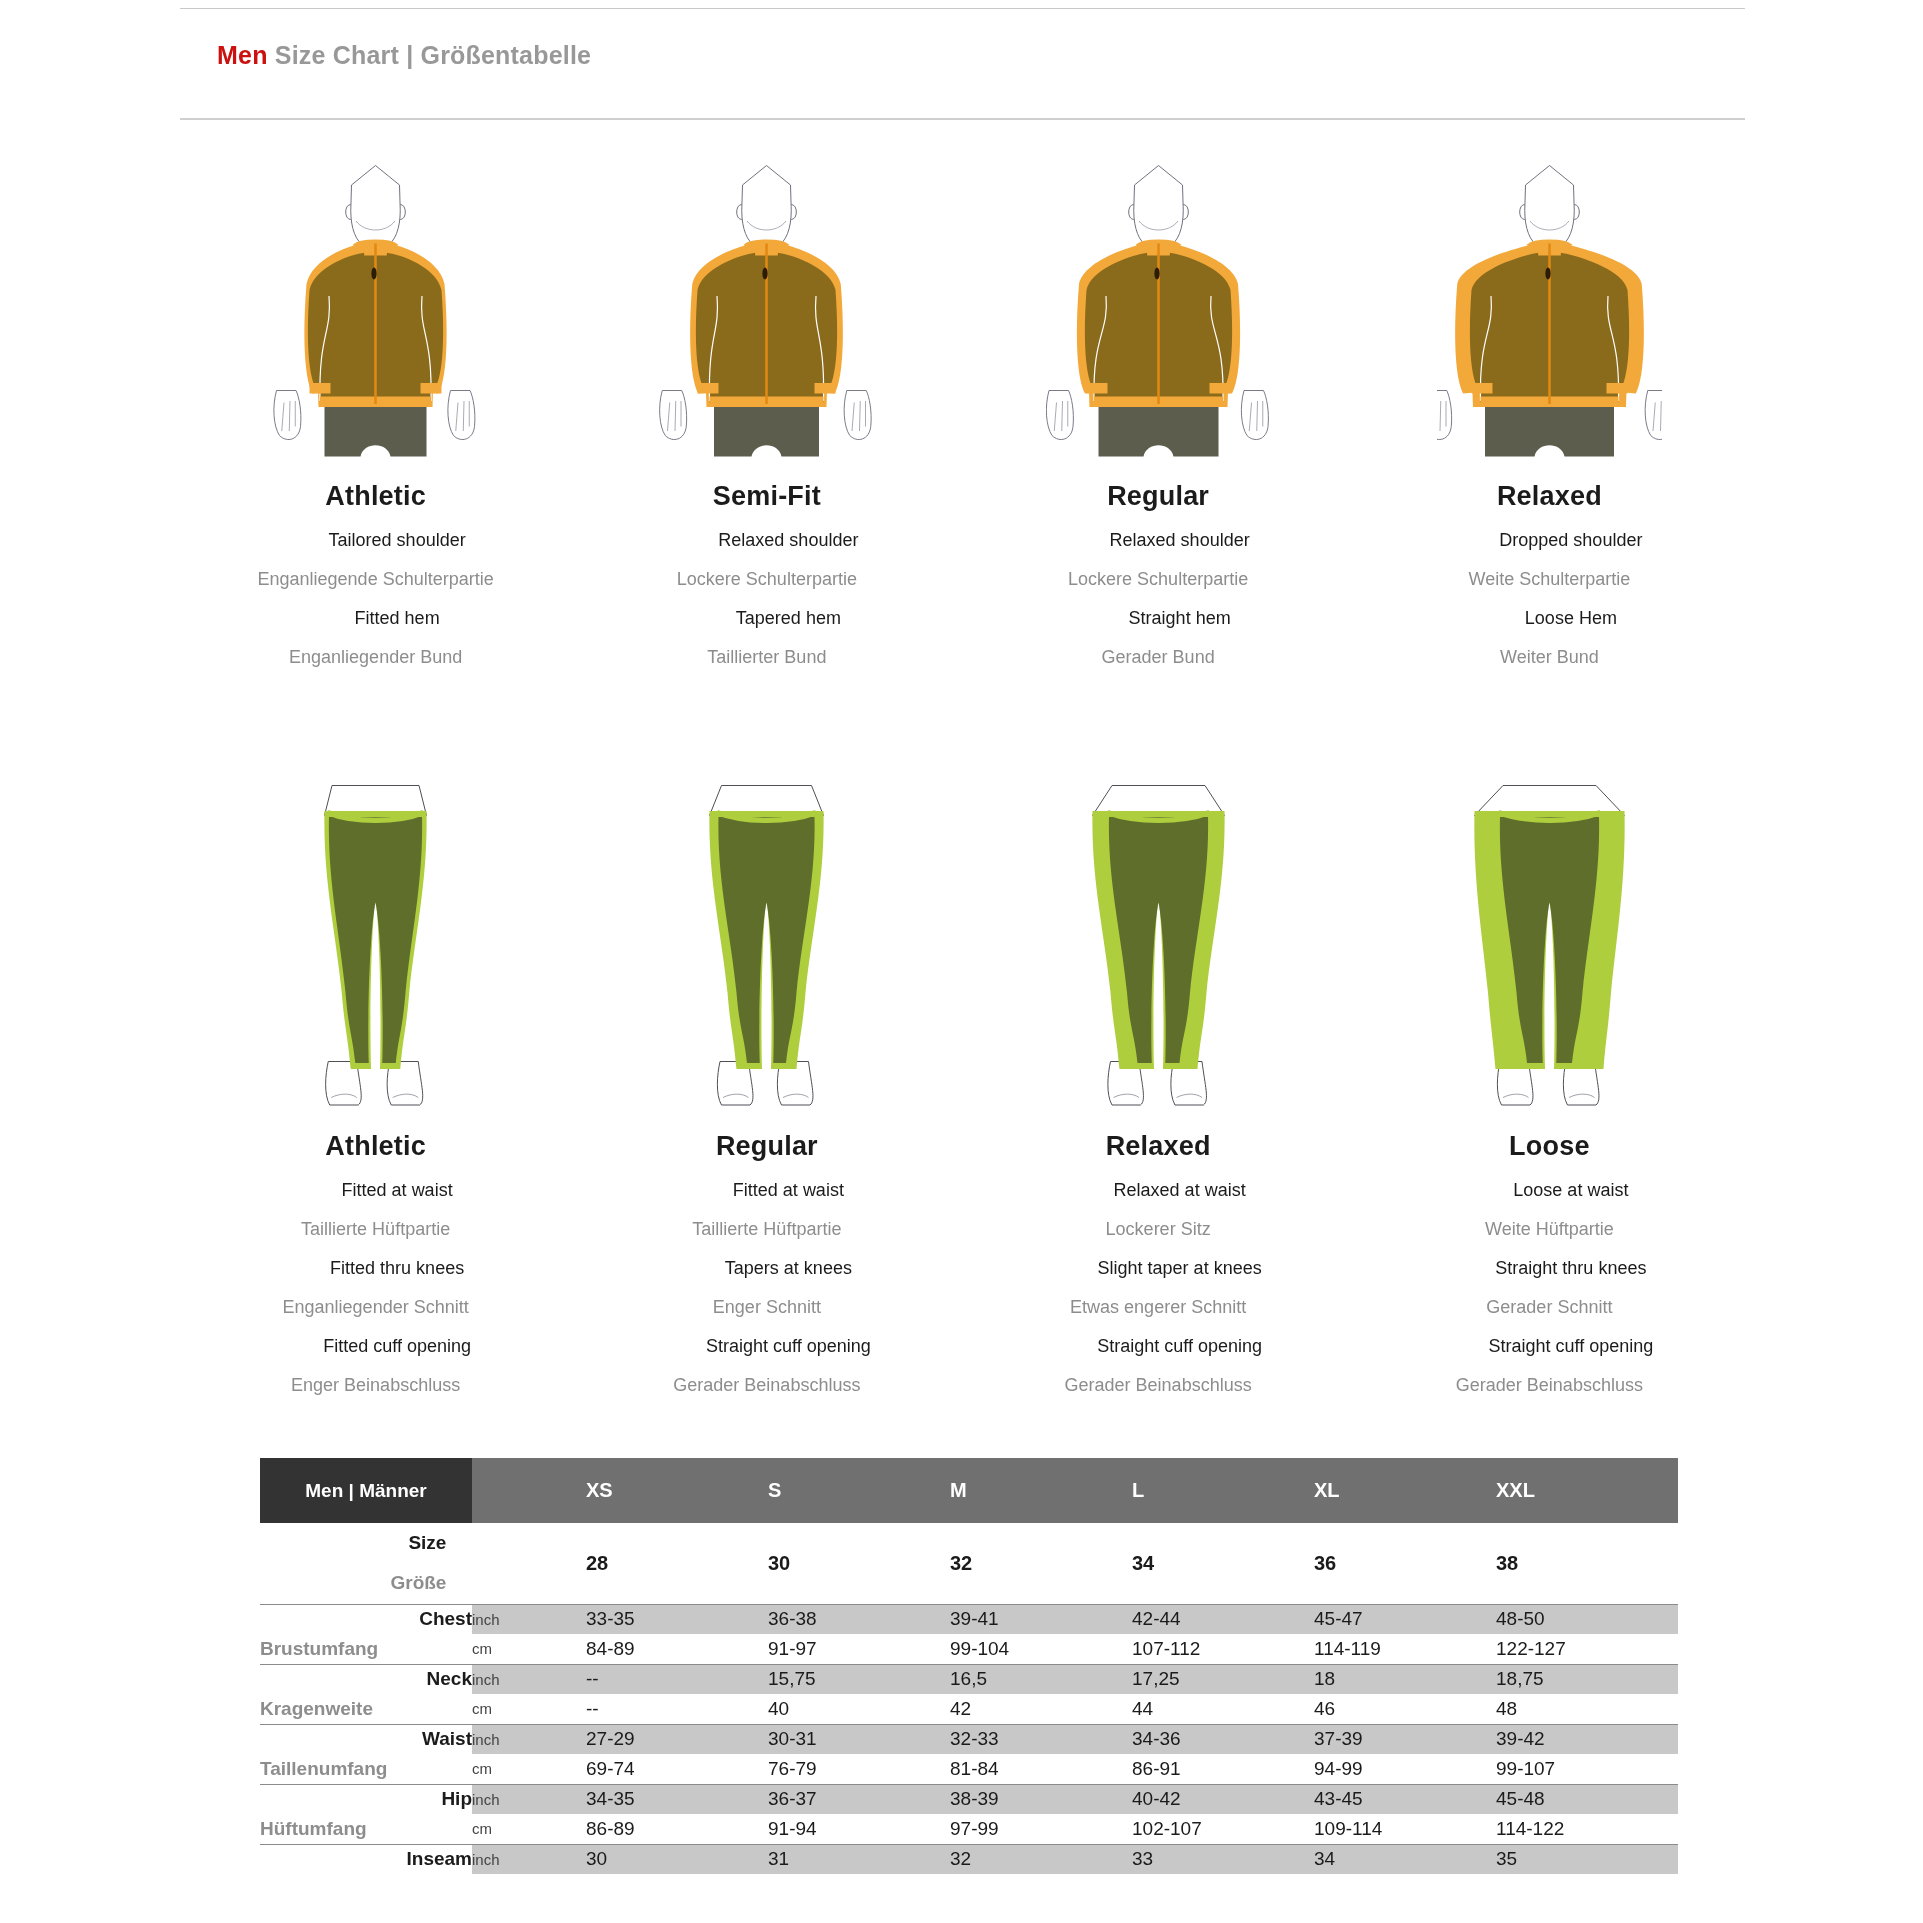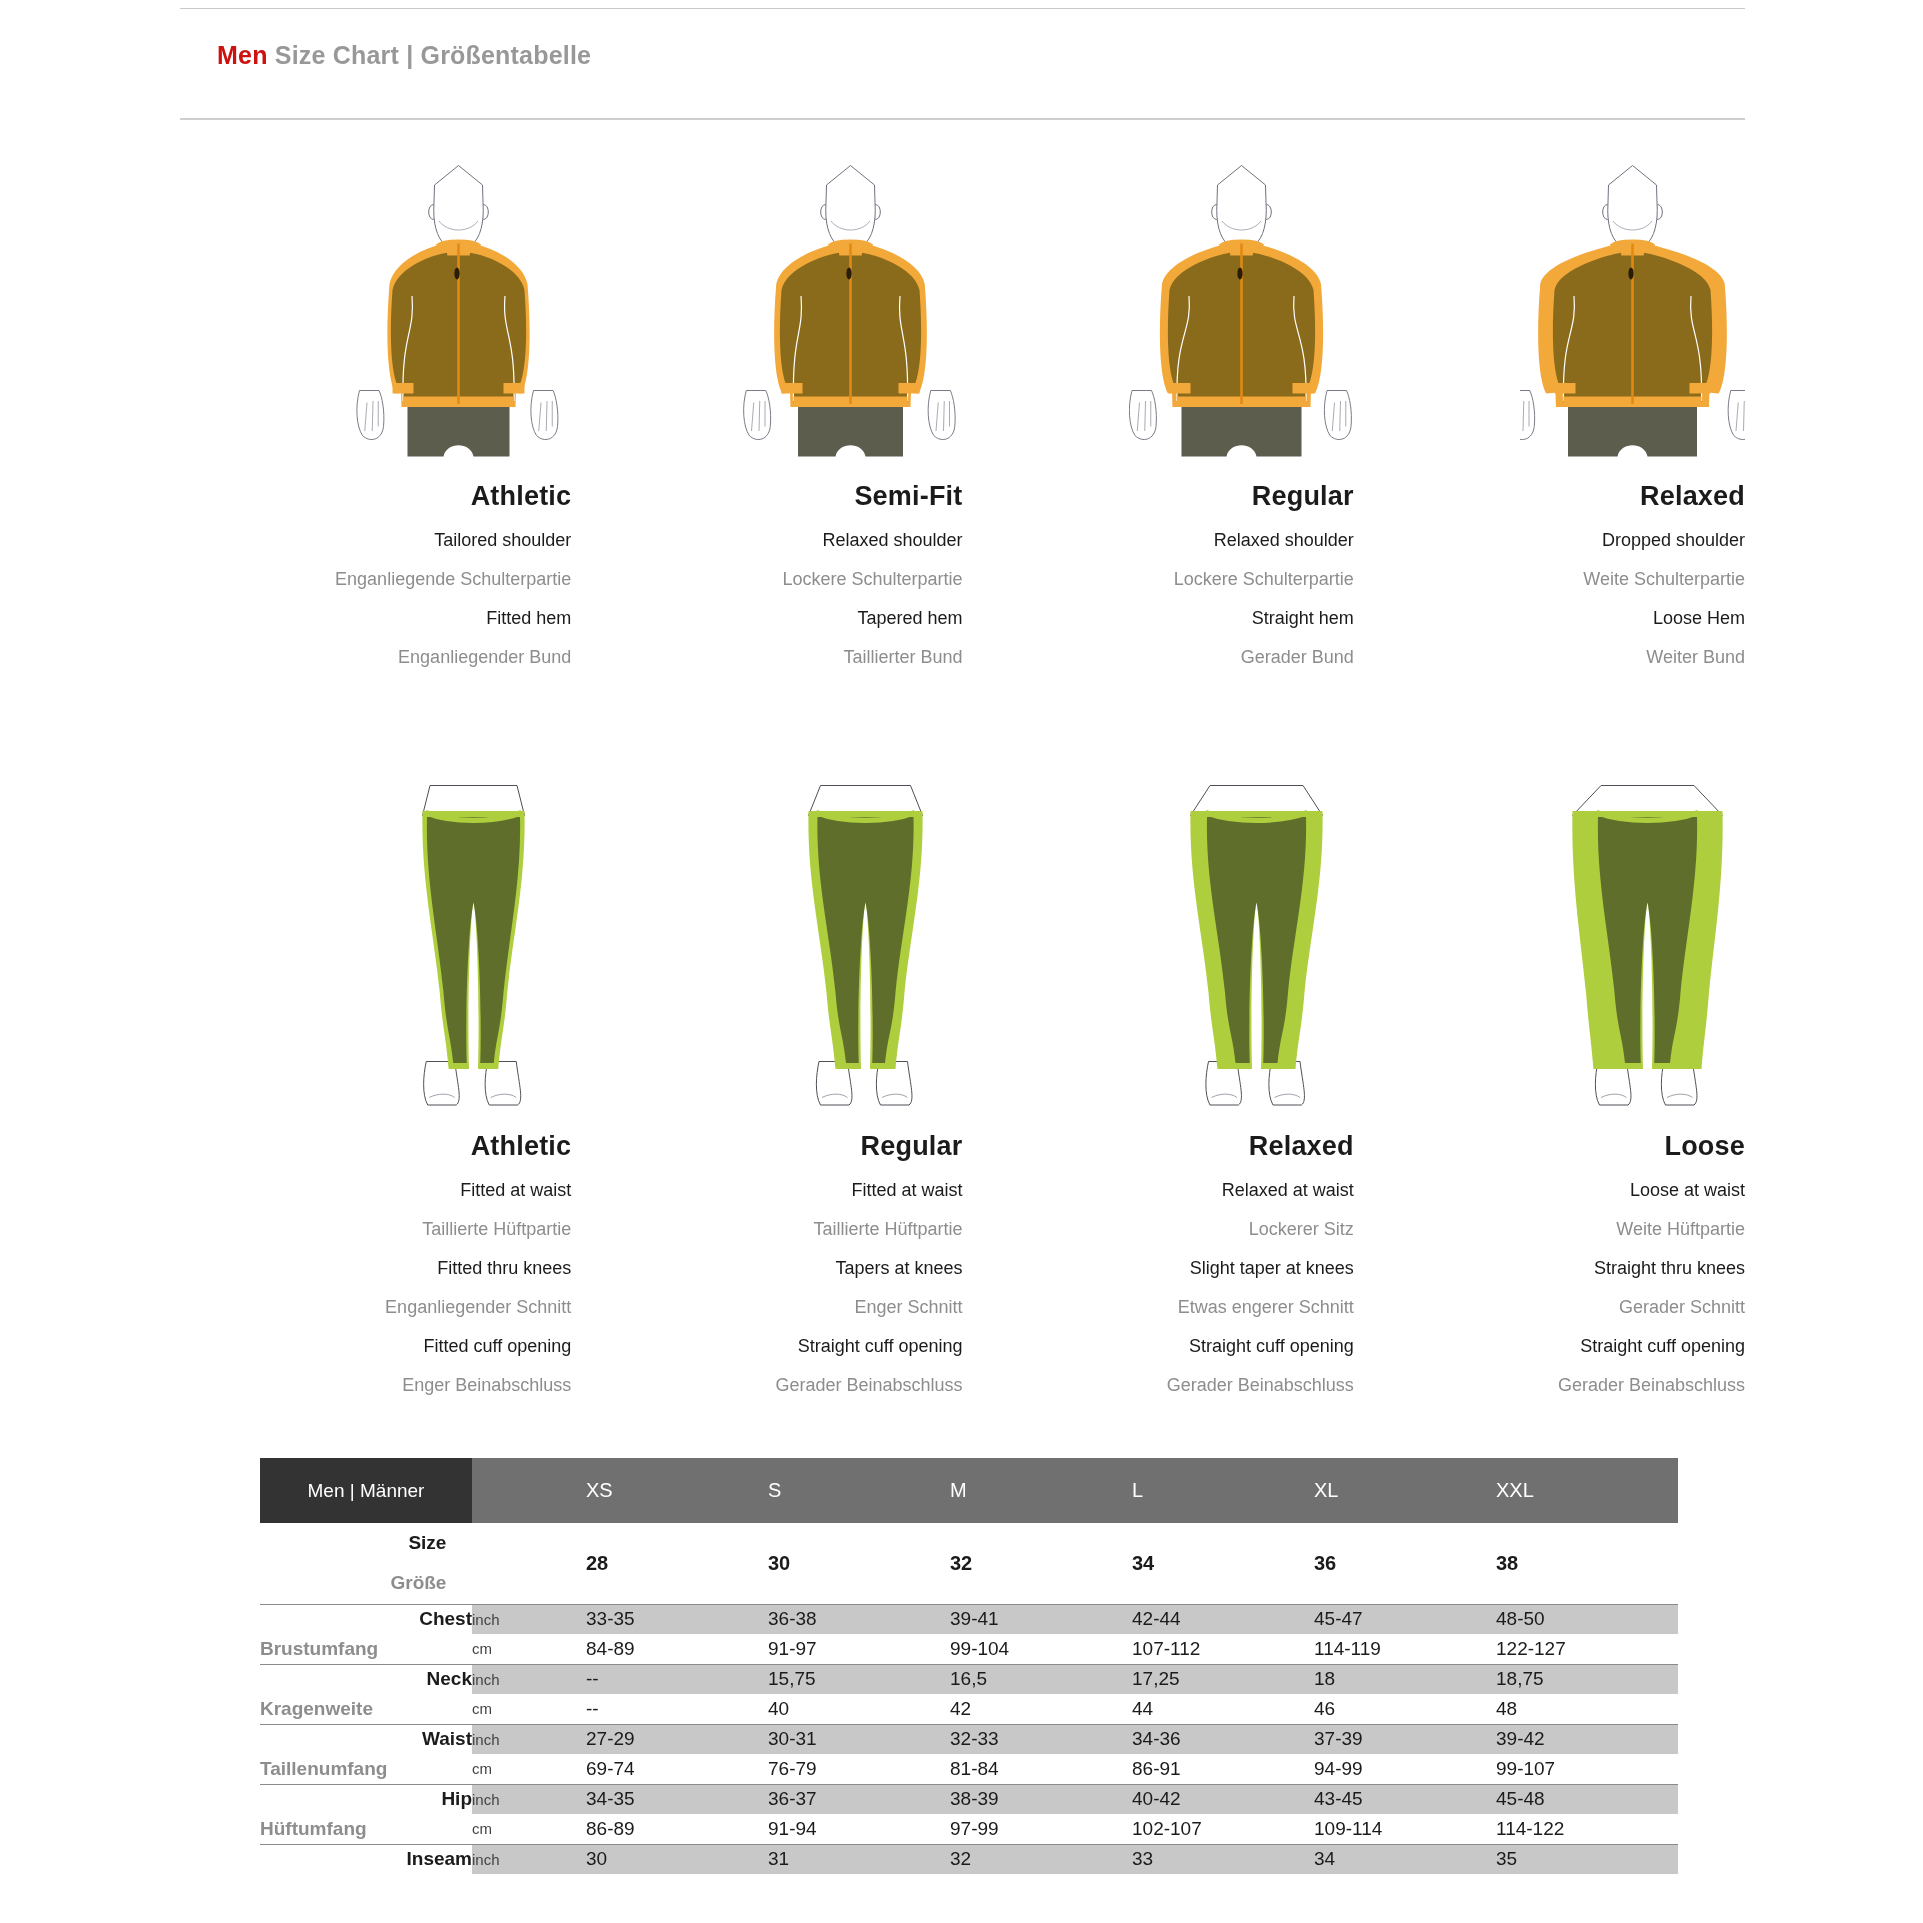--- a/index.html
+++ b/index.html
@@ -31,21 +31,21 @@
   .title .rest { color: #989898; }
 
   
   .grid {
     position: absolute; left: 180px; width: 1565px;
     display: grid; grid-template-columns: repeat(4, 1fr);
   }
   #jackets-grid { top: 132px; }
   #pants-grid  { top: 767px; }
 
-  .col { display: flex; flex-direction: column; align-items: flex-end; }
+  .col { display: flex; flex-direction: column; align-items: center; }
 
   .art { height: 331px; display: flex; align-items: flex-end; justify-content: center; }
   #pants-grid .art { height: 346px; }
 
   .fit-name {
     font-size: 27px; font-weight: bold; color: #1b1b1b;
     margin-top: 18px; letter-spacing: 0.2px; white-space: nowrap;
   }
   .ln-en {
     font-size: 18px; color: #1b1b1b; margin-top: 18px; white-space: nowrap; margin-left: 43px;
@@ -60,21 +60,21 @@
     width: 1417px; border-collapse: collapse;
     table-layout: fixed;
   }
   #size-table col.c-label { width: 212px; }
   #size-table col.c-unit  { width: 114px; }
   #size-table col.c-val   { width: 182px; }
 
   #size-table th, #size-table td { padding: 0; vertical-align: middle; }
 
   thead th {
-    height: 65px; color: #ffffff; font-size: 20px; font-weight: normal;
+    height: 65px; color: #ffffff; font-size: 20px; font-weight: bold;
     text-align: left;
   }
   th.h-label { background: #333333; text-align: center; font-size: 19px; }
   th.h-unit  { background: #707070; }
   th.h-size  { background: #707070; padding-left: 13.5px; }
 
   tr.r-size td { height: 81px; }
   tr.r-inch td, tr.r-cm td { height: 30px; }
 
   td.lbl-en {

